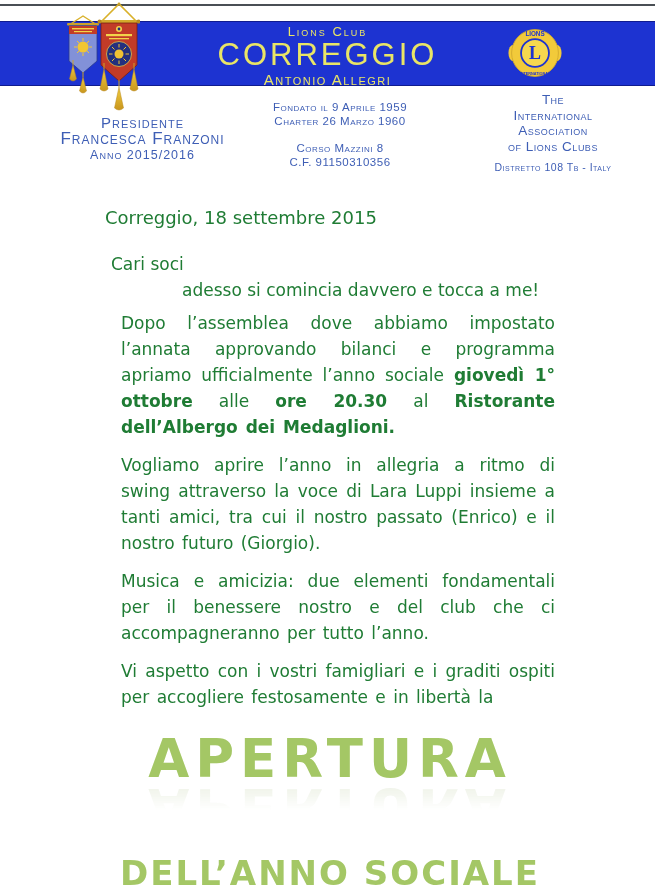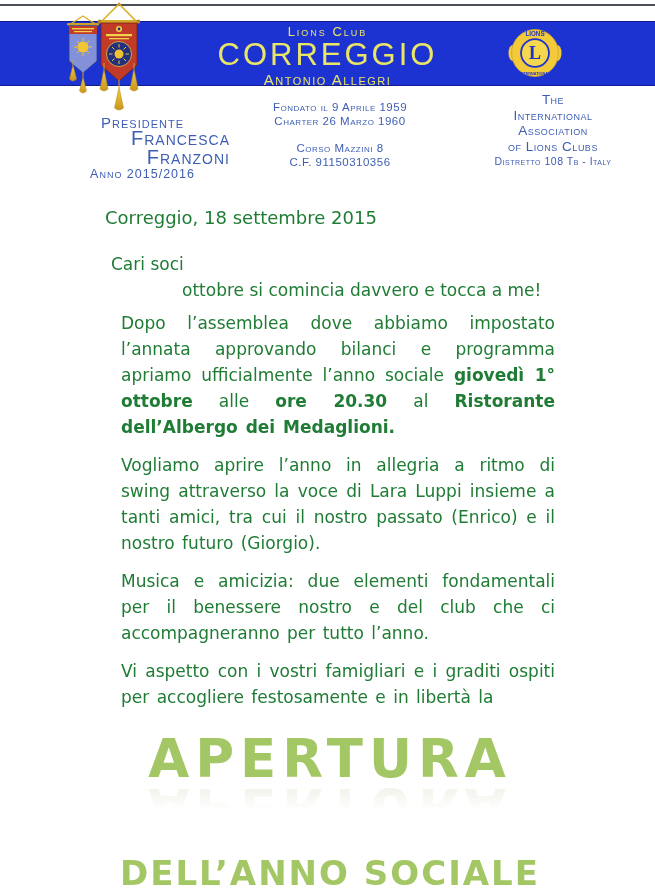--- a/index.html
+++ b/index.html
@@ -14,27 +14,27 @@
   .band-line1{font-variant:small-caps;font-size:13px;letter-spacing:2px;line-height:15px;}
   .band-line2{font-size:31px;letter-spacing:3px;line-height:32px;}
   .band-line3{font-variant:small-caps;font-size:15px;letter-spacing:1.5px;line-height:17px;}
 
   .pennant{position:absolute;left:56px;top:1px;}
   .lions-logo{position:absolute;left:508px;top:26px;}
 
   .subcol{position:absolute;text-align:center;color:#3e5eb5;font-variant:small-caps;}
   .col-left{left:55px;top:116px;width:175px;}
   .role{font-size:15px;letter-spacing:1px;line-height:13px;}
-  .pname{font-size:20px;letter-spacing:1px;line-height:19px;text-align:right;}
+  .pname{font-size:17px;letter-spacing:1px;line-height:19px;}
   .pyear{font-size:12.5px;letter-spacing:1px;line-height:15px;}
   .col-center{left:245px;top:100px;width:190px;font-size:11.5px;line-height:14px;letter-spacing:.5px;}
   .gap12{height:13px;}
   .col-right{left:458px;top:92px;width:190px;}
   .assoc{font-size:13.5px;line-height:15.5px;letter-spacing:.5px;white-space:pre-line;}
-  .district{font-size:10.5px;letter-spacing:.5px;margin-top:1px;}
+  .district{font-size:10.5px;letter-spacing:.5px;margin-top:7px;}
 
   
   .letter{position:absolute;left:0;top:0;width:655px;padding:189px 100px 0 105px;box-sizing:border-box;
           font-family:"DejaVu Sans",sans-serif;color:#1f7c34;font-size:17px;line-height:26px;}
   .dateline{margin:16px 0 20px 0;font-size:18px;}
   .salutation{margin:0 0 0 6px;}
   .opening{margin:0 0 7px 77px;}
   .para{margin:0 0 12px 16px;text-align:justify;word-spacing:2px;}
   .para span.b{font-weight:bold;}
 
@@ -155,21 +155,21 @@
   <div class="assoc">The
 International
 Association
 of Lions Clubs</div>
   <div class="district">Distretto 108 Tb - Italy</div>
 </div>
 
 <div class="letter">
   <div class="dateline">Correggio, 18 settembre 2015</div>
   <div class="salutation">Cari soci</div>
-  <div class="opening">ottobre si comincia davvero e tocca a me!</div>
+  <div class="opening">adesso si comincia davvero e tocca a me!</div>
 
   <div>
       <p class="para"><span>Dopo l’assemblea dove abbiamo impostato l’annata approvando bilanci e programma apriamo ufficialmente l’anno sociale </span><span class="b">giovedì 1° ottobre</span><span> alle </span><span class="b">ore 20.30</span><span> al </span><span class="b">Ristorante dell’Albergo dei Medaglioni.</span></p>
       <p class="para"><span>Vogliamo aprire l’anno in allegria a ritmo di swing attraverso la voce di Lara Luppi insieme a tanti amici, tra cui il nostro passato (Enrico) e il nostro futuro (Giorgio).</span></p>
       <p class="para"><span>Musica e amicizia: due elementi fondamentali per il benessere nostro e del club che ci accompagneranno per tutto l’anno.</span></p>
       <p class="para"><span>Vi aspetto con i vostri famigliari e i graditi ospiti per accogliere festosamente e in libertà la</span></p>
     </div>
 
   <div class="headlines">
     <div class="h-big">APERTURA</div>

